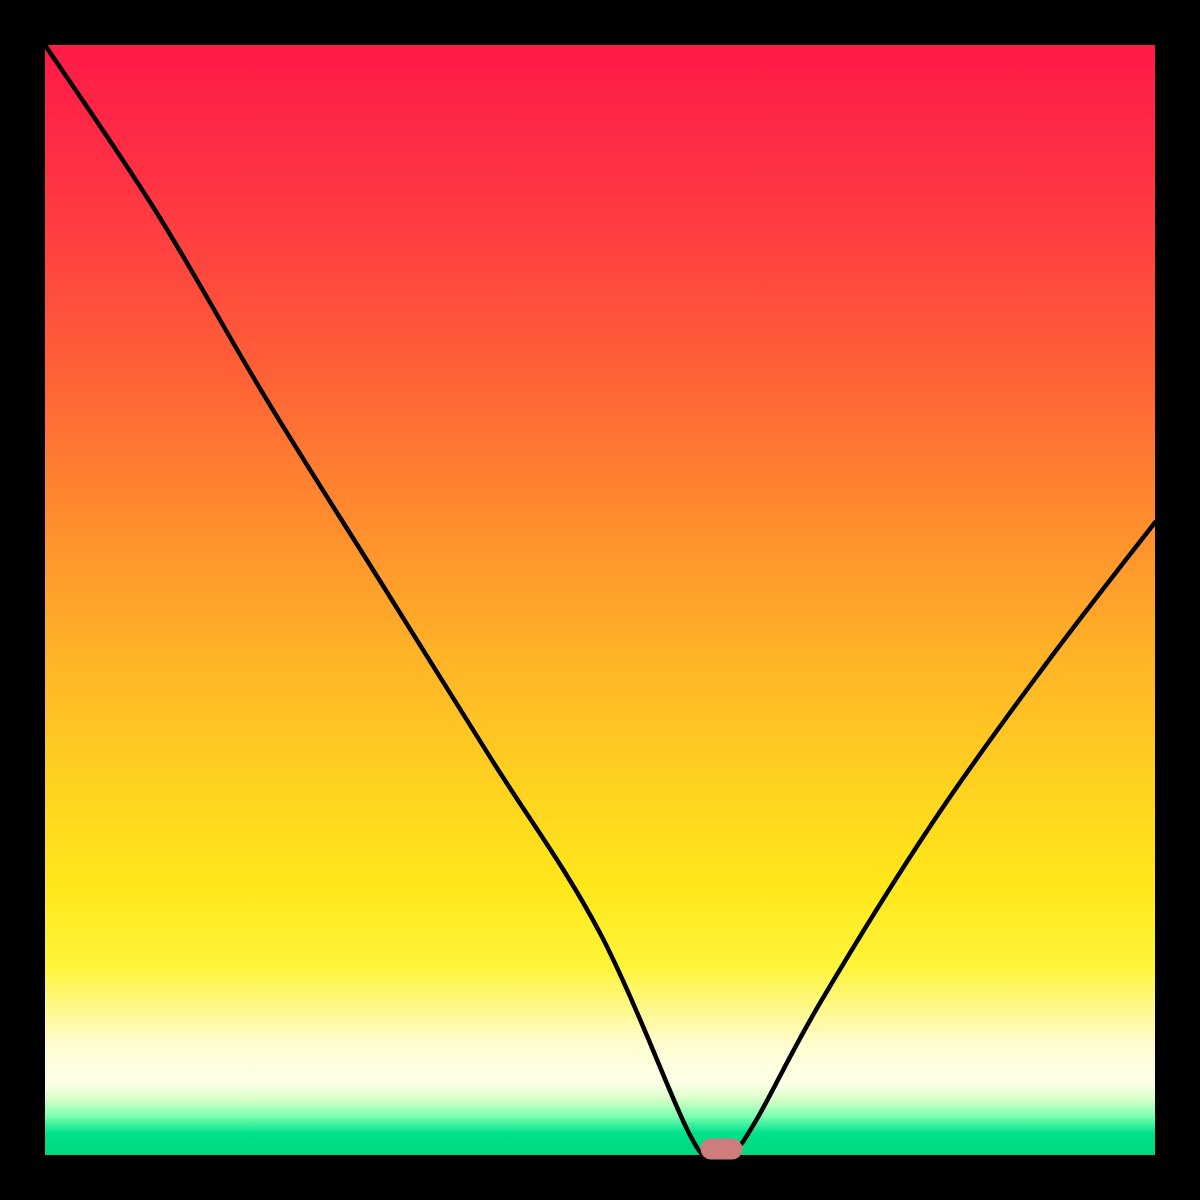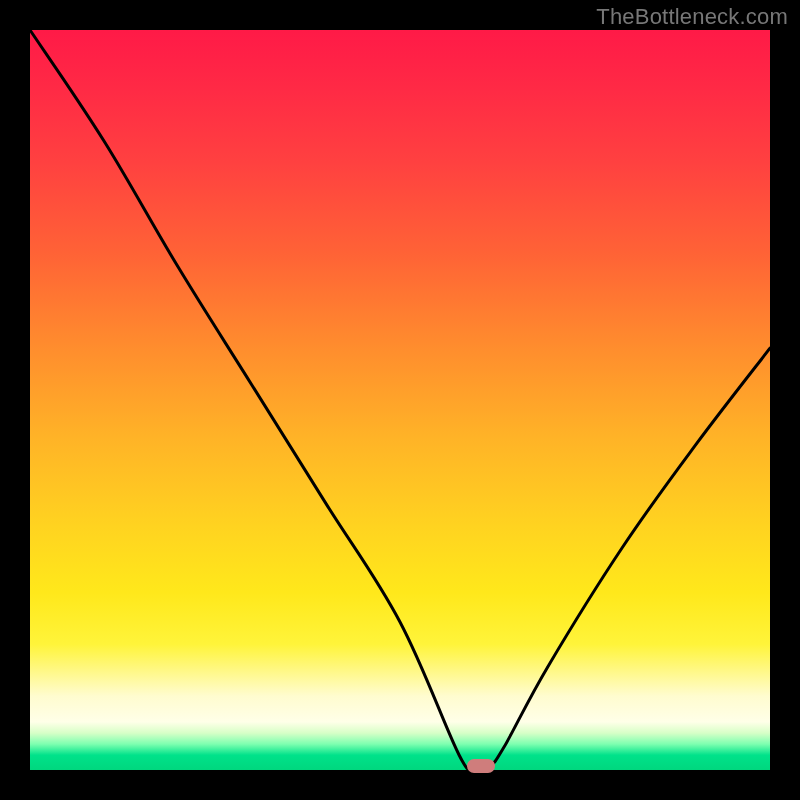--- a/index.html
+++ b/index.html
@@ -69,21 +69,20 @@
     background: #cf7d7c;
     border-radius: 7px;
     transform: translate(-50%, -50%);
   }
 </style>
 </head>
 <body>
 
 <div class="frame">
 
-  <div class="watermark">TheBottleneck.com</div>
 
   <div class="plot">
 
     <svg class="curve" viewBox="0 0 740 740">
       <path id="curve-path" fill="none" stroke="#000" stroke-width="3" stroke-linecap="round" stroke-linejoin="round" d="M 0 0 C 13.32 19.98, 47.36 68.376, 74 111 C 100.64 153.624, 121.36 192.84399999999997, 148 236.79999999999995 C 174.64 280.756, 195.36 312.57599999999996, 222 355.2 C 248.64 397.824, 269.36 430.976, 296 473.6 C 322.64 516.224, 346.024 546.712, 370 592 C 393.976 637.288, 415.88 699.2260000000001, 429.2 725.2 C 442.52 751.174, 438.67199999999997 734.302, 444 736.3 C 449.32800000000003 738.2979999999999, 453.472 739.63, 458.8 736.3 C 464.12800000000004 732.9699999999999, 462.944 735.7819999999999, 473.6 717.8 C 484.25600000000003 699.818, 496.688 672.3639999999999, 518 636.4 C 539.312 600.436, 565.36 557.96, 592 518 C 618.64 478.04, 639.36 450.364, 666 414.4 C 692.64 378.436, 726.68 335.516, 740 318.20000000000005"></path>
     </svg>
 
     <div id="marker" class="marker" style="left: 451.4px; top: 736.3px;"></div>
 
   </div>

